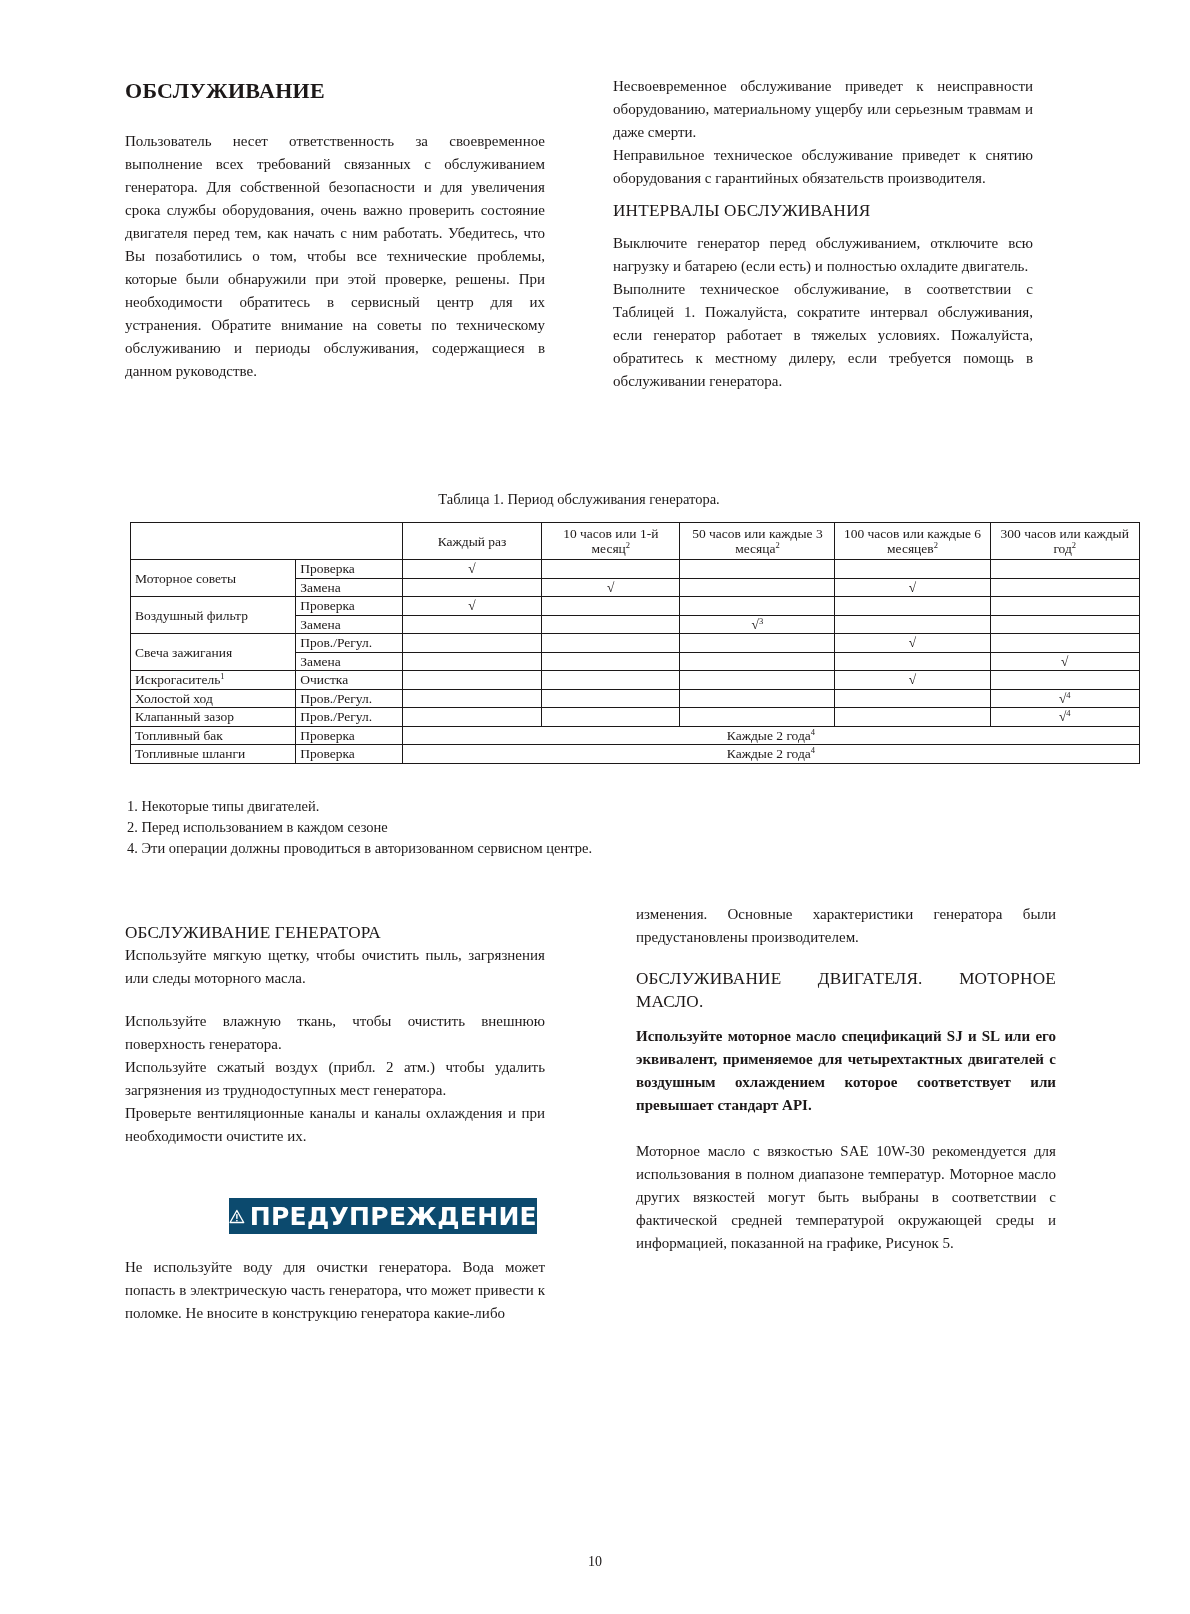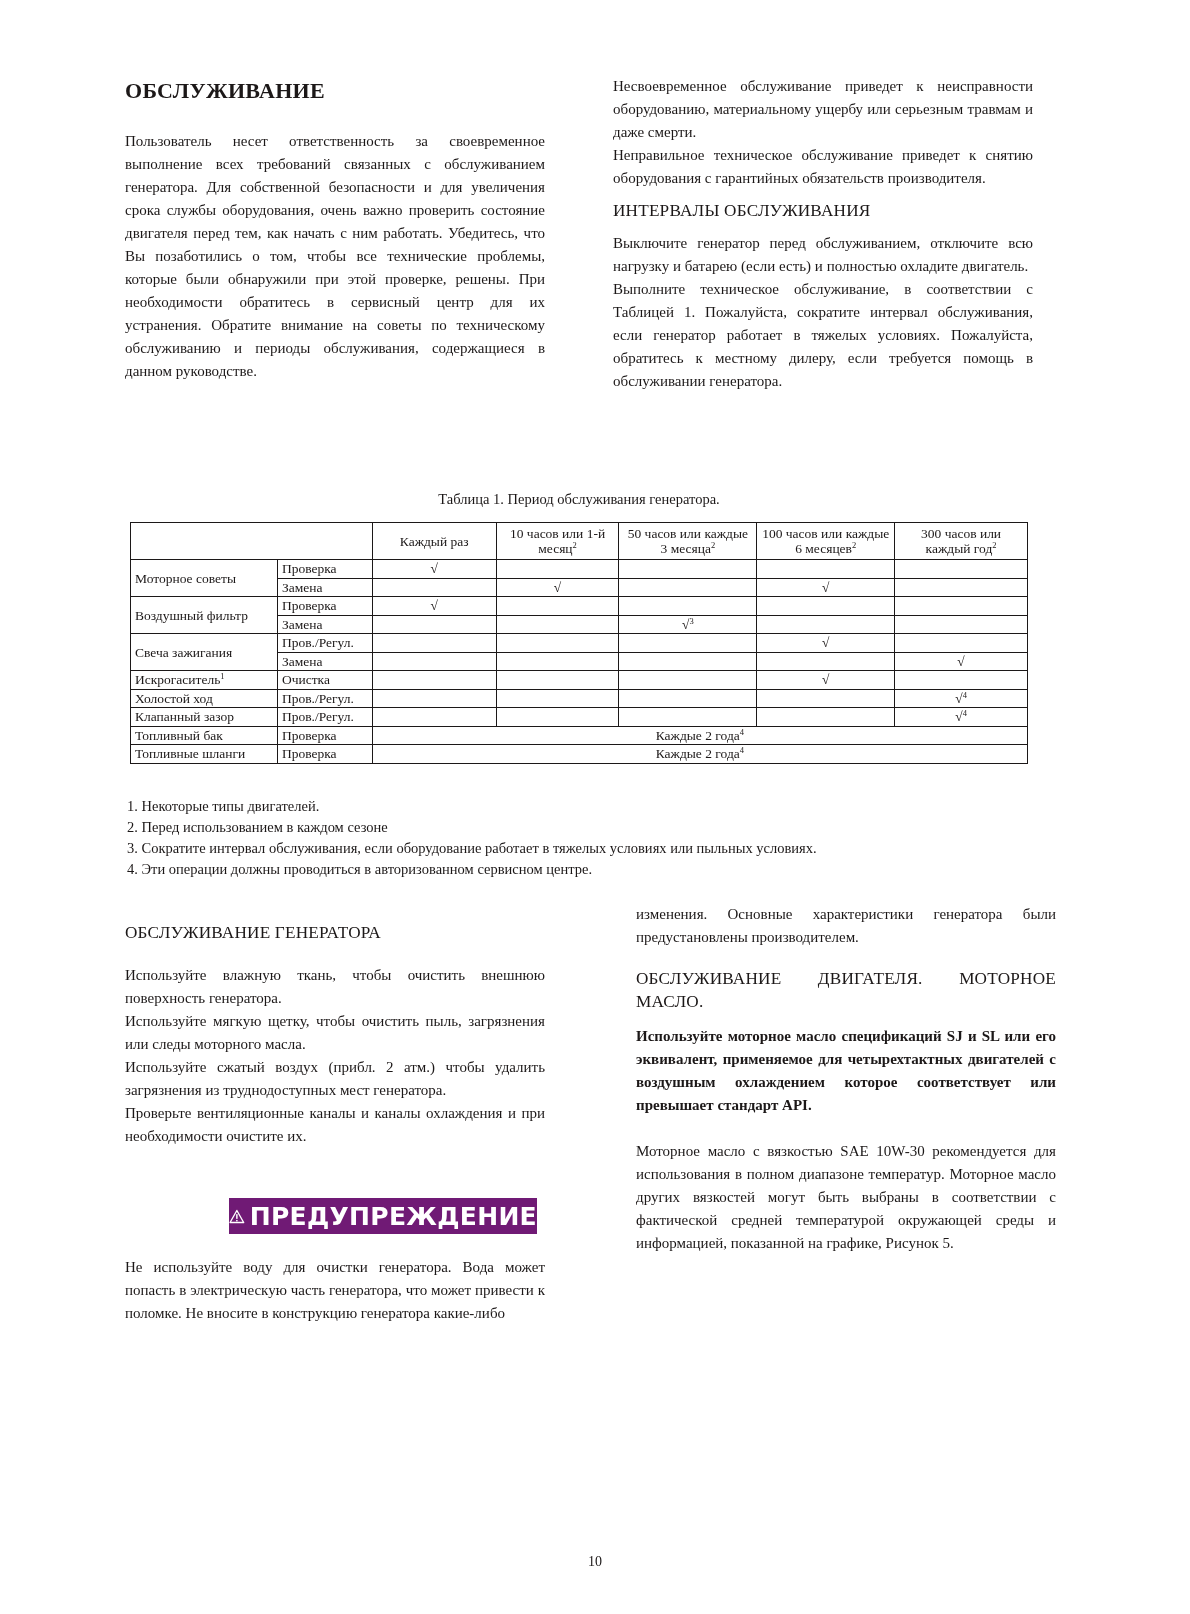--- a/index.html
+++ b/index.html
@@ -5,29 +5,29 @@
   html, body { margin: 0; padding: 0; background: #ffffff; }
   body { width: 1190px; height: 1614px; position: relative; overflow: hidden;
          font-family: "Liberation Serif", "DejaVu Serif", serif; color: #1c1818; }
   .abs { position: absolute; }
   .col { position: absolute; width: 432px; }
   .title { font-weight: bold; font-size: 22px; letter-spacing: 0.3px; }
   .p { font-size: 15px; line-height: 23px; text-align: justify; margin: 0; }
   .p.last { text-align-last: left; }
   .h2 { font-size: 17.2px; line-height: 23px; margin: 0; letter-spacing: 0.2px; text-align: justify; }
   .caption { font-size: 14.5px; text-align: center; }
-  table.maint { position: absolute; left: 130px; top: 522px; width: 898px; border-collapse: collapse;
+  table.maint { position: absolute; left: 130px; top: 522px; width: 1010px; border-collapse: collapse;
                 font-size: 13.5px; line-height: 15px; }
   table.maint td, table.maint th { border: 1.5px solid #1c1818; padding: 0 4px; font-weight: normal; }
   table.maint th { text-align: center; vertical-align: middle; height: 36px; }
   table.maint td { height: 17.5px; }
   table.maint td.c { text-align: center; }
   sup { font-size: 8.5px; line-height: 0; vertical-align: 5px; }
   .notes { position: absolute; left: 127px; top: 796px; font-size: 14.5px; line-height: 21px; }
-  .warn { position: absolute; left: 229px; top: 1198px; width: 308px; height: 36px; background: #701a75;
+  .warn { position: absolute; left: 229px; top: 1198px; width: 308px; height: 36px; background: #0c4a6e;
           color: #fff; display: flex; align-items: center; justify-content: center;
           font-family: "DejaVu Sans", "Liberation Sans", sans-serif; font-weight: bold; font-size: 25px; letter-spacing: 0.3px; }
   .warn svg { margin-right: 5px; }
   .pagenum { position: absolute; left: 0; width: 1190px; top: 1554px; text-align: center; font-size: 14px; }
 </style>
 </head>
 <body>
 
 <div class="abs title" style="left:125px; top:78px;">ОБСЛУЖИВАНИЕ</div>
 <div class="col" style="left:125px; top:130px; width:420px;">
@@ -151,28 +151,27 @@
         <td>Топливные шланги</td>
         <td>Проверка</td>
         <td class="c" colspan="5"><span>Каждые 2 года</span><sup>4</sup></td>
       </tr>
     </tbody>
 </table>
 
 <div class="notes">
   <div>1. Некоторые типы двигателей.</div>
   <div>2. Перед использованием в каждом сезоне</div>
-  <div>3. Сократите интервал обслуживания, если оборудование работает в тяжелых условиях или пыльных условиях.</div>
   <div>4. Эти операции должны проводиться в авторизованном сервисном центре.</div>
 </div>
 
 <div class="col" style="left:125px; top:921px; width:420px;">
   <p class="h2">ОБСЛУЖИВАНИЕ ГЕНЕРАТОРА</p>
+  <p class="p">Используйте мягкую щетку, чтобы очистить пыль, загрязнения или следы моторного масла.</p>
   <p class="p" style="margin-top:20px;">Используйте влажную ткань, чтобы очистить внешнюю поверхность генератора.</p>
-  <p class="p">Используйте мягкую щетку, чтобы очистить пыль, загрязнения или следы моторного масла.</p>
   <p class="p last">Используйте сжатый воздух (прибл. 2 атм.) чтобы удалить загрязнения из труднодоступных мест генератора.</p>
   <p class="p last">Проверьте вентиляционные каналы и каналы охлаждения и при необходимости очистите их.</p>
 </div>
 
 <div class="warn">
   <svg width="30" height="27" viewBox="0 0 30 27">
     <path d="M15 2 L28 25 L2 25 Z" fill="none" stroke="#ffffff" stroke-width="2.6" stroke-linejoin="round"></path>
     <rect x="13.6" y="9" width="2.8" height="9" fill="#ffffff"></rect>
     <rect x="13.6" y="20" width="2.8" height="2.8" fill="#ffffff"></rect>
   </svg>

